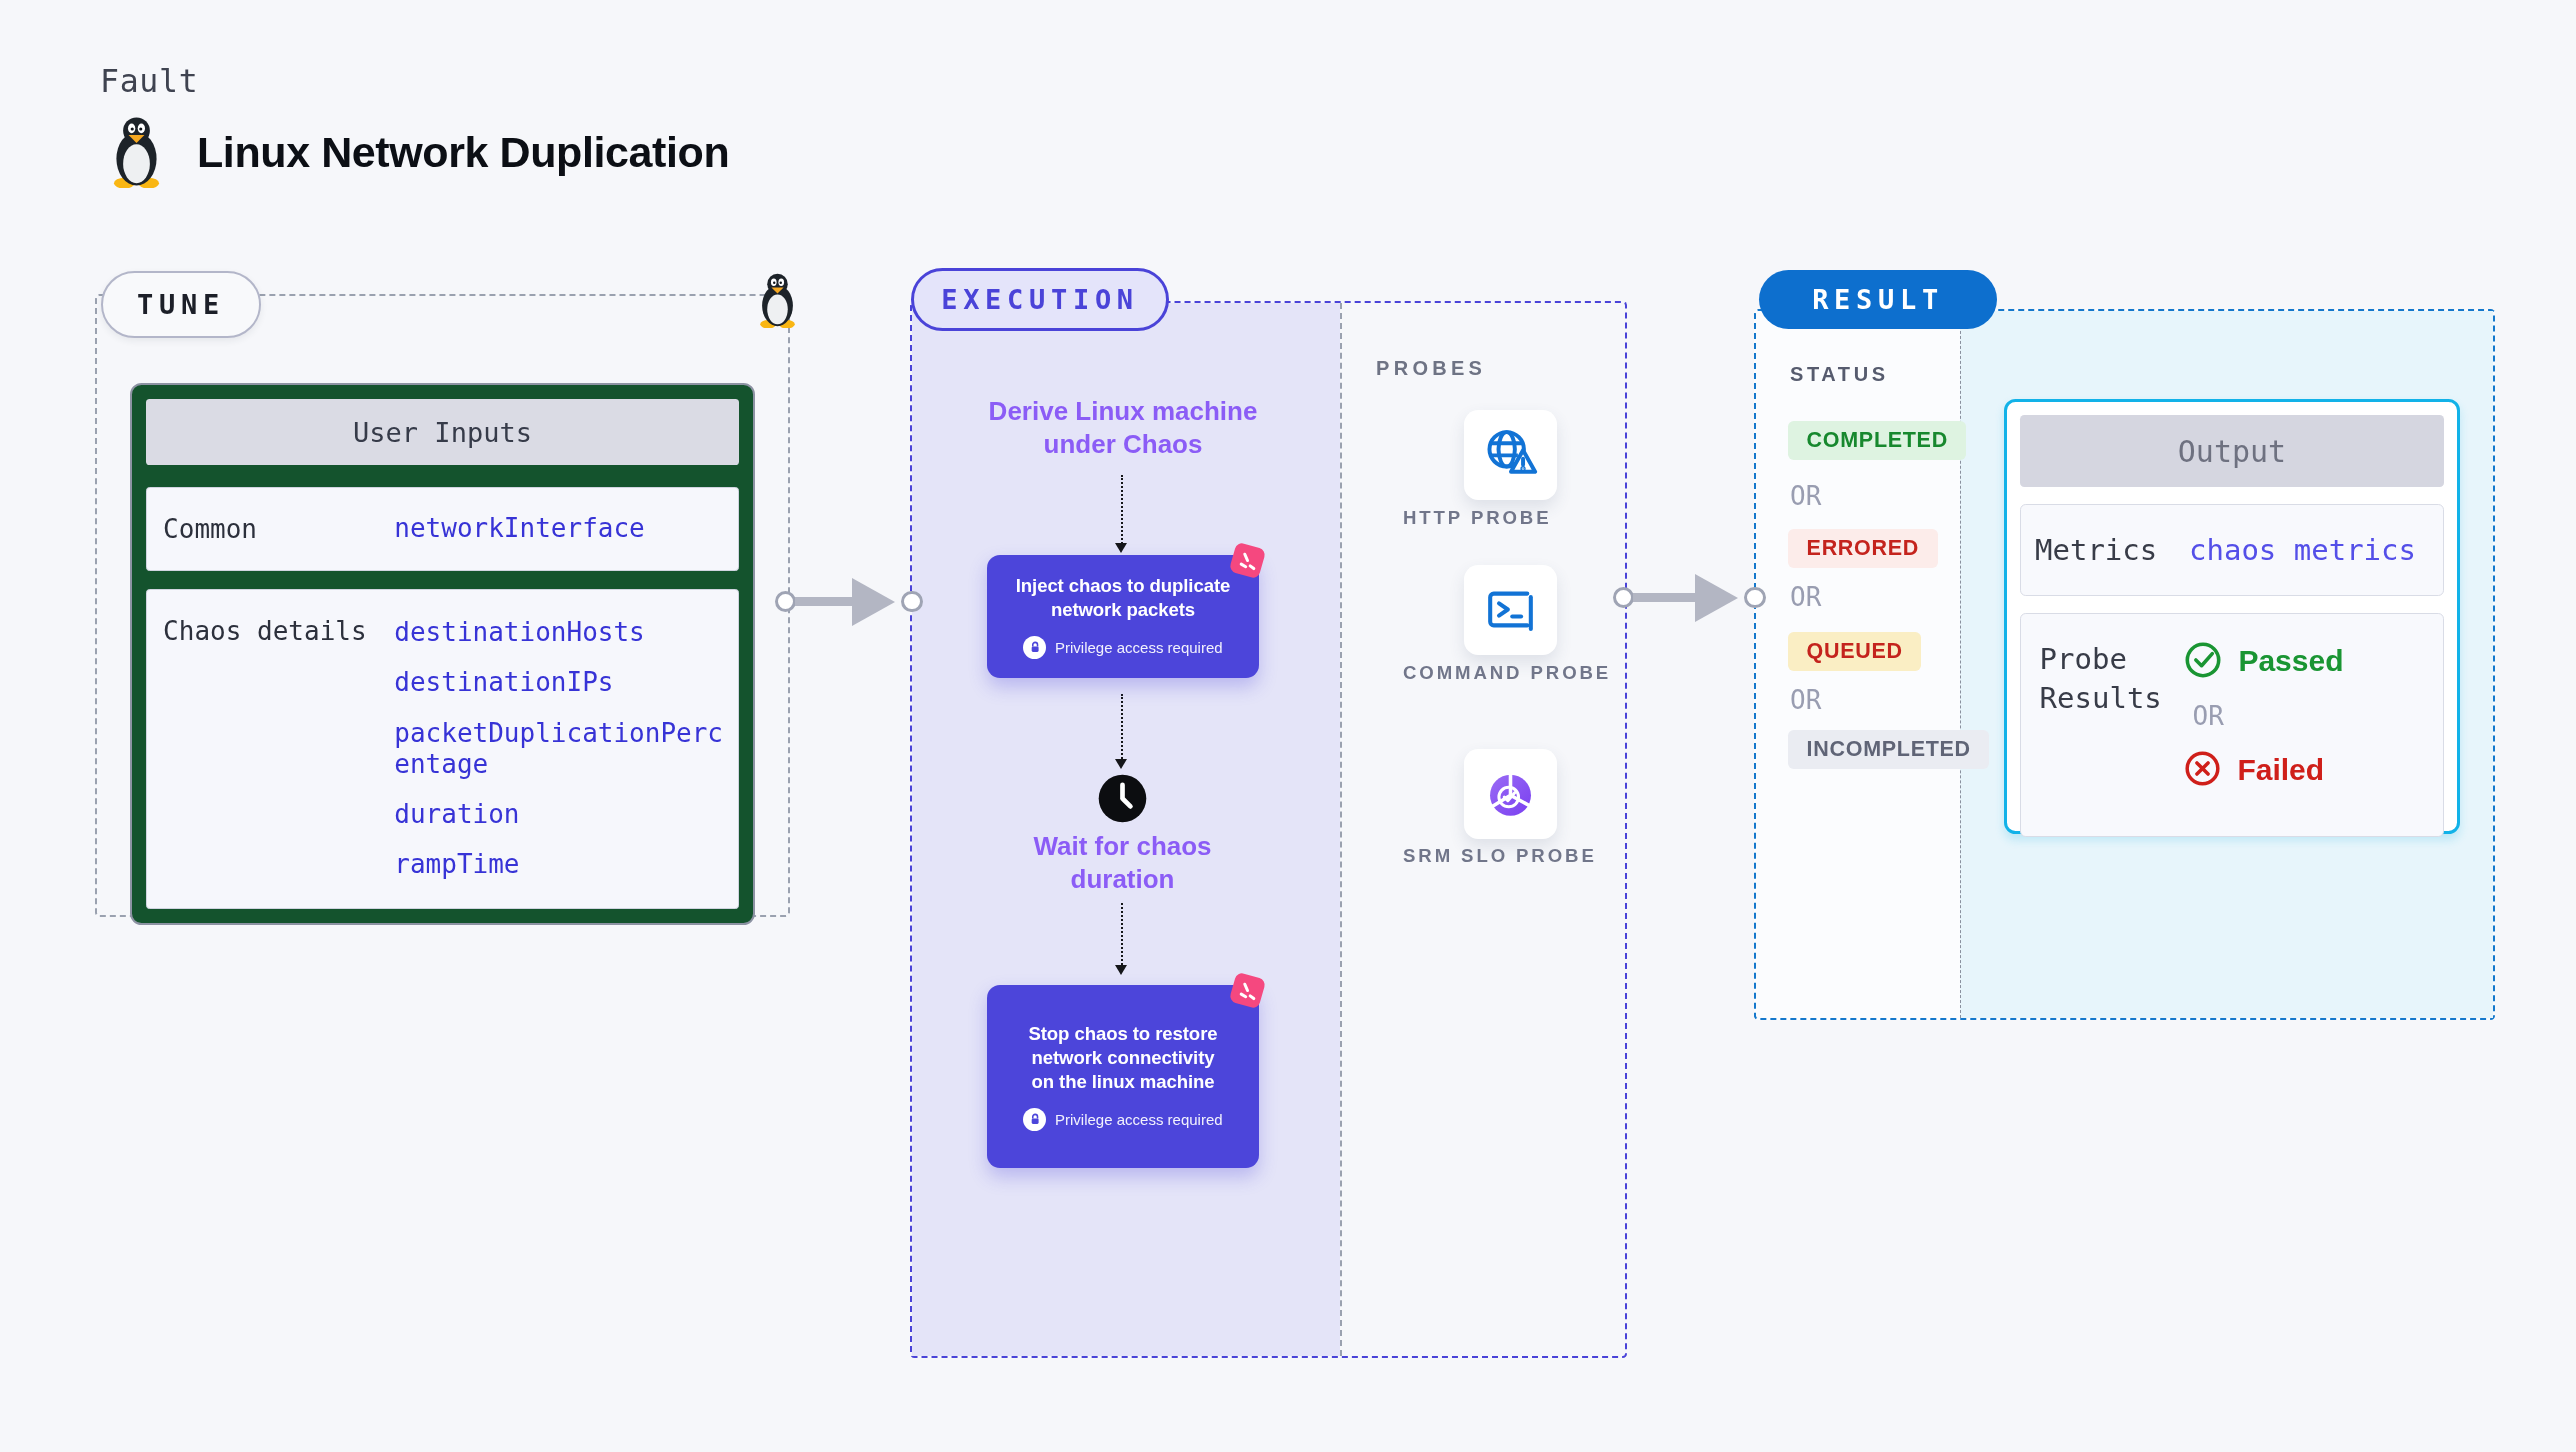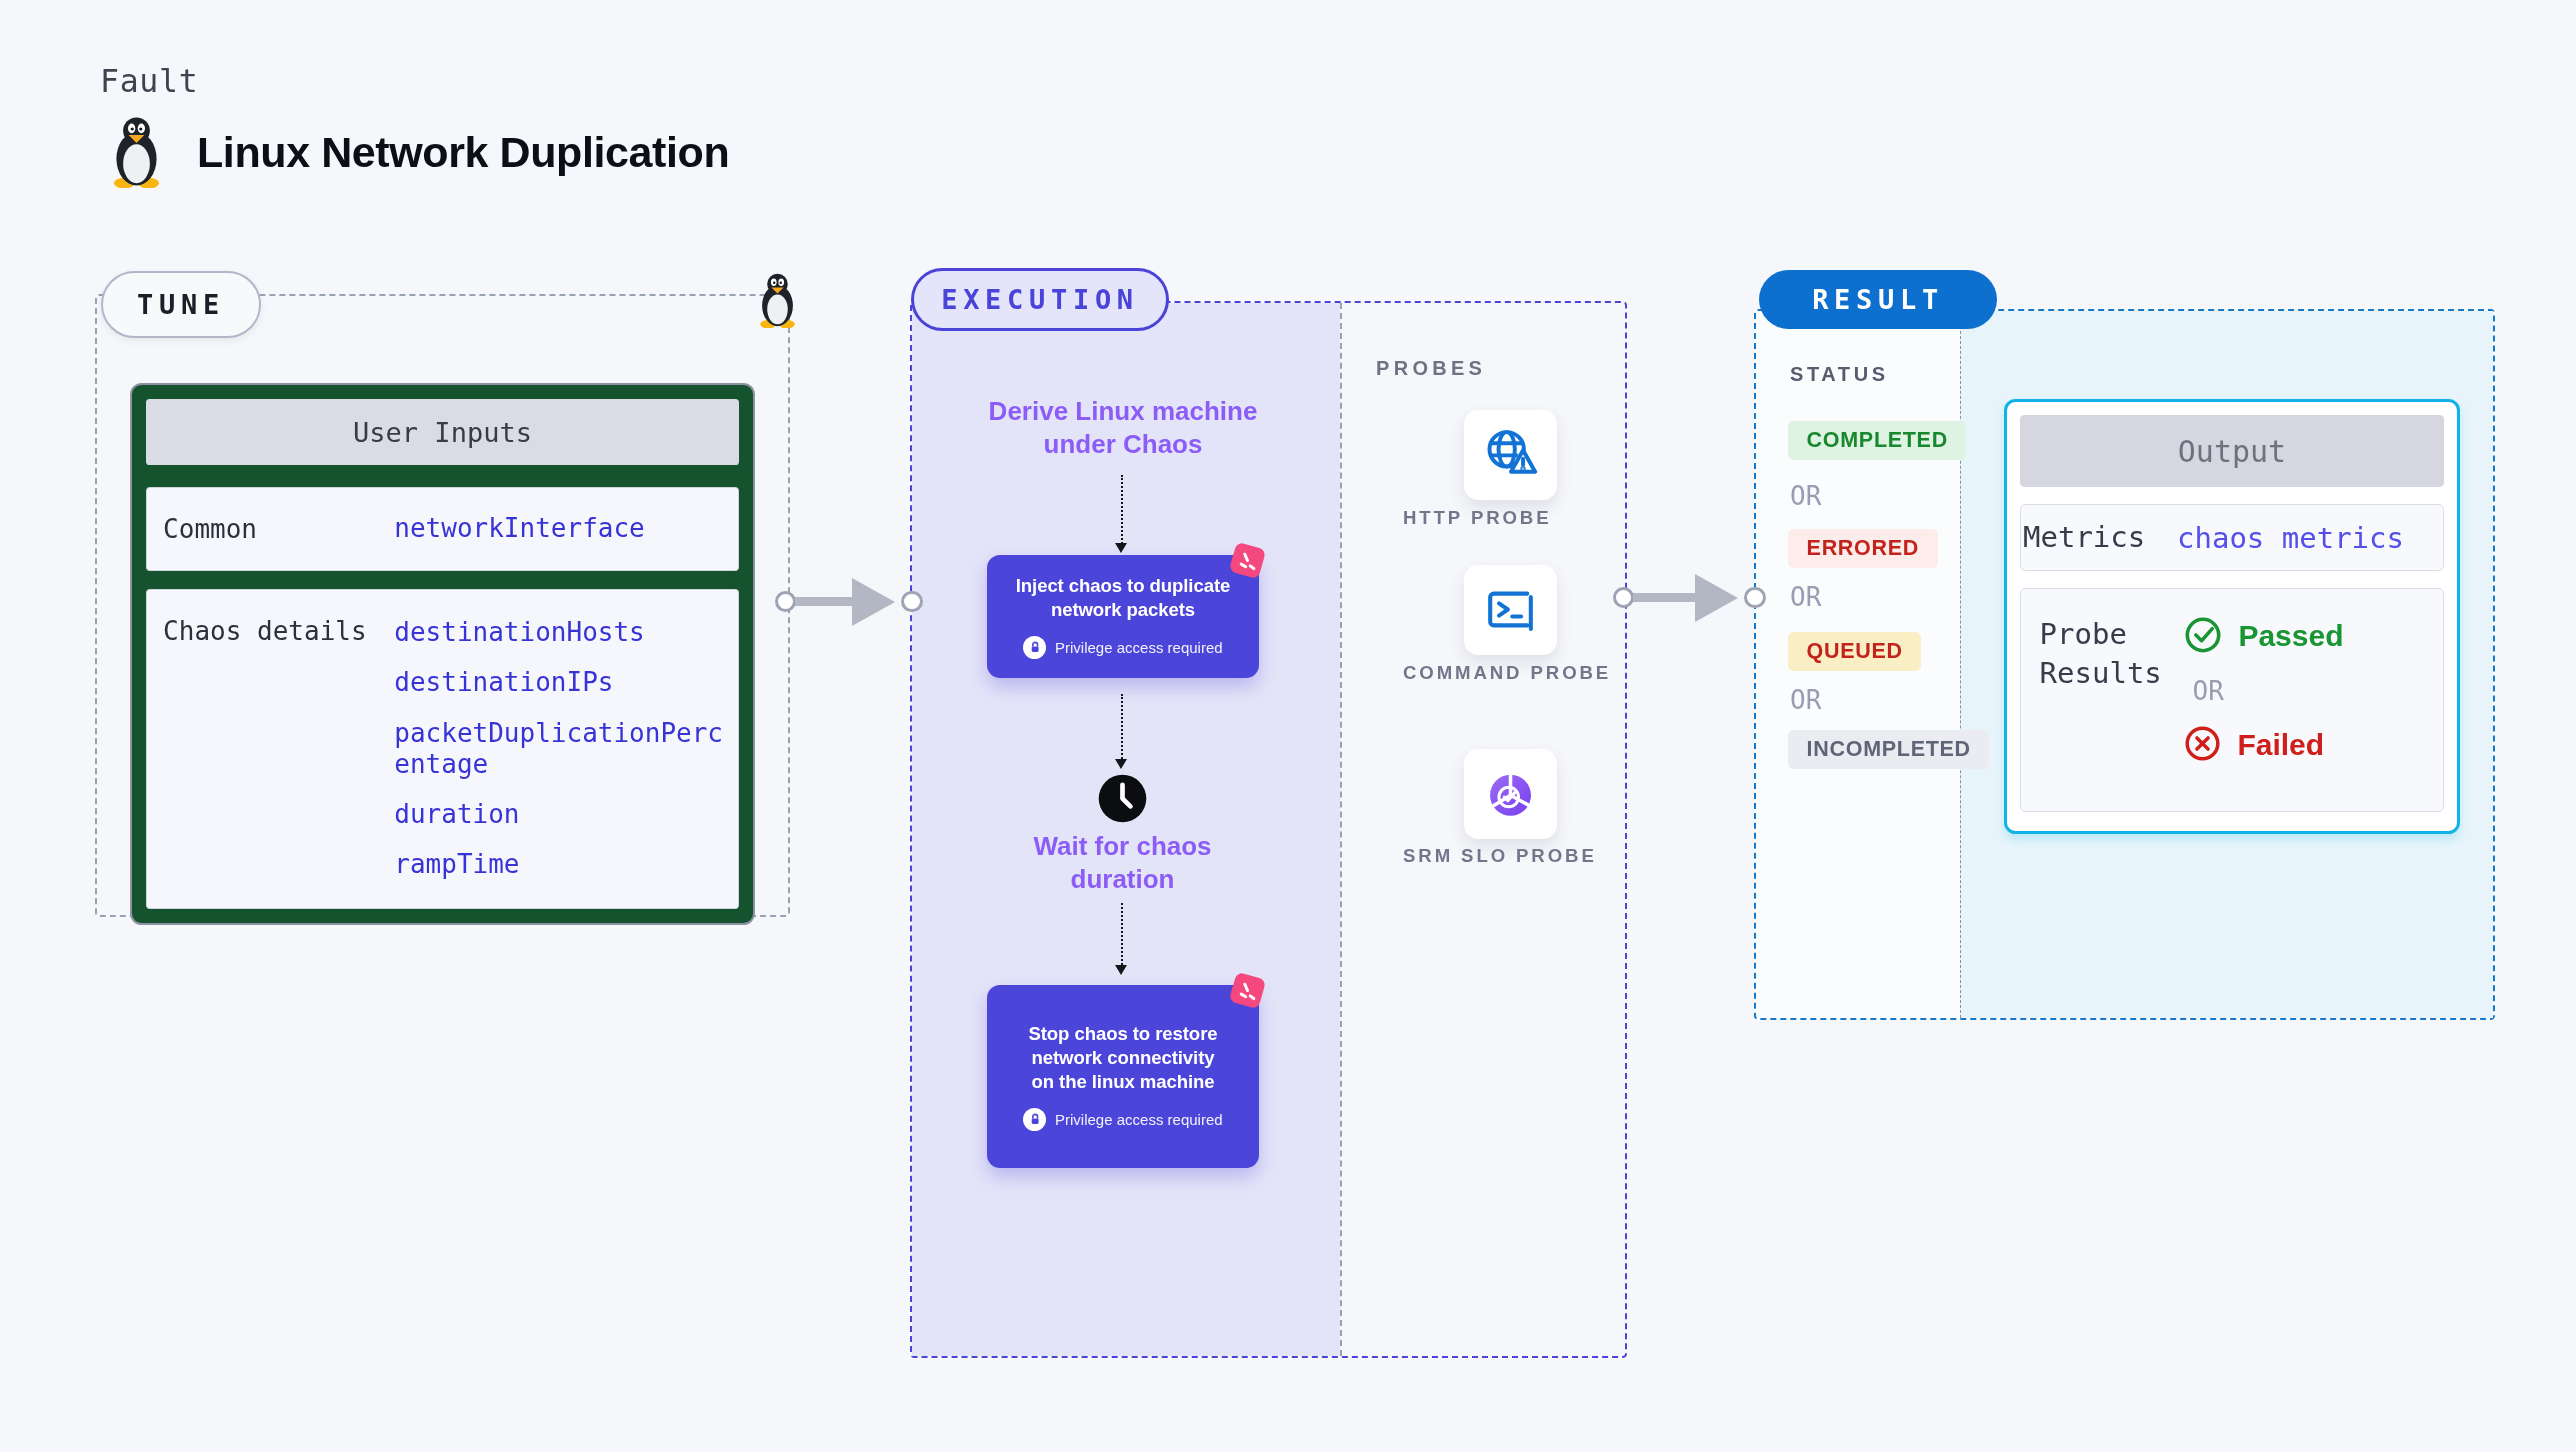--- a/index.html
+++ b/index.html
@@ -74,21 +74,21 @@
   .or{position:absolute;left:34px;font-family:"DejaVu Sans Mono",monospace;font-size:26px;color:#999db1;}
 
   
   .output-card{position:absolute;left:248px;top:88px;width:456px;height:435px;background:#ffffff;
                border:3.6px solid #12b2e8;border-radius:11.5px;box-sizing:border-box;padding:13px;
                box-shadow:0 5.7px 10px rgba(18,178,232,.20);}
   .output-head{height:72px;background:#d5d6e0;border-radius:4.3px;display:flex;align-items:center;justify-content:center;
                font-family:"DejaVu Sans Mono",monospace;font-size:30px;color:#6e7180;}
   .out-row{background:#f8f9fd;border:1.4px solid #d9dce6;border-radius:5.7px;margin-top:17px;display:flex;box-sizing:border-box;}
   .out-row-label{font-family:"DejaVu Sans Mono",monospace;font-size:29px;color:#383c48;line-height:39px;}
-  .row-metrics{height:67px;align-items:center;padding-left:2px;}
+  .row-metrics{height:92px;align-items:center;padding-left:14px;}
   .row-metrics .out-row-label{width:154px;}
   .metrics-value{font-family:"DejaVu Sans Mono",monospace;font-size:29px;color:#544fe8;}
   .row-probe{height:224px;padding:26px 0 0 18.6px;}
   .row-probe .out-row-label{width:143px;}
   .pr-col{display:flex;flex-direction:column;}
   .pr-line{display:flex;align-items:center;gap:15.8px;}
   .pr-passed{color:#1a9533;font-size:30px;font-weight:bold;}
   .pr-failed{color:#cf1f1a;font-size:30px;font-weight:bold;}
   .pr-or{font-family:"DejaVu Sans Mono",monospace;font-size:26px;color:#999db1;margin:18.6px 0 18.6px 10px;}
 </style>

